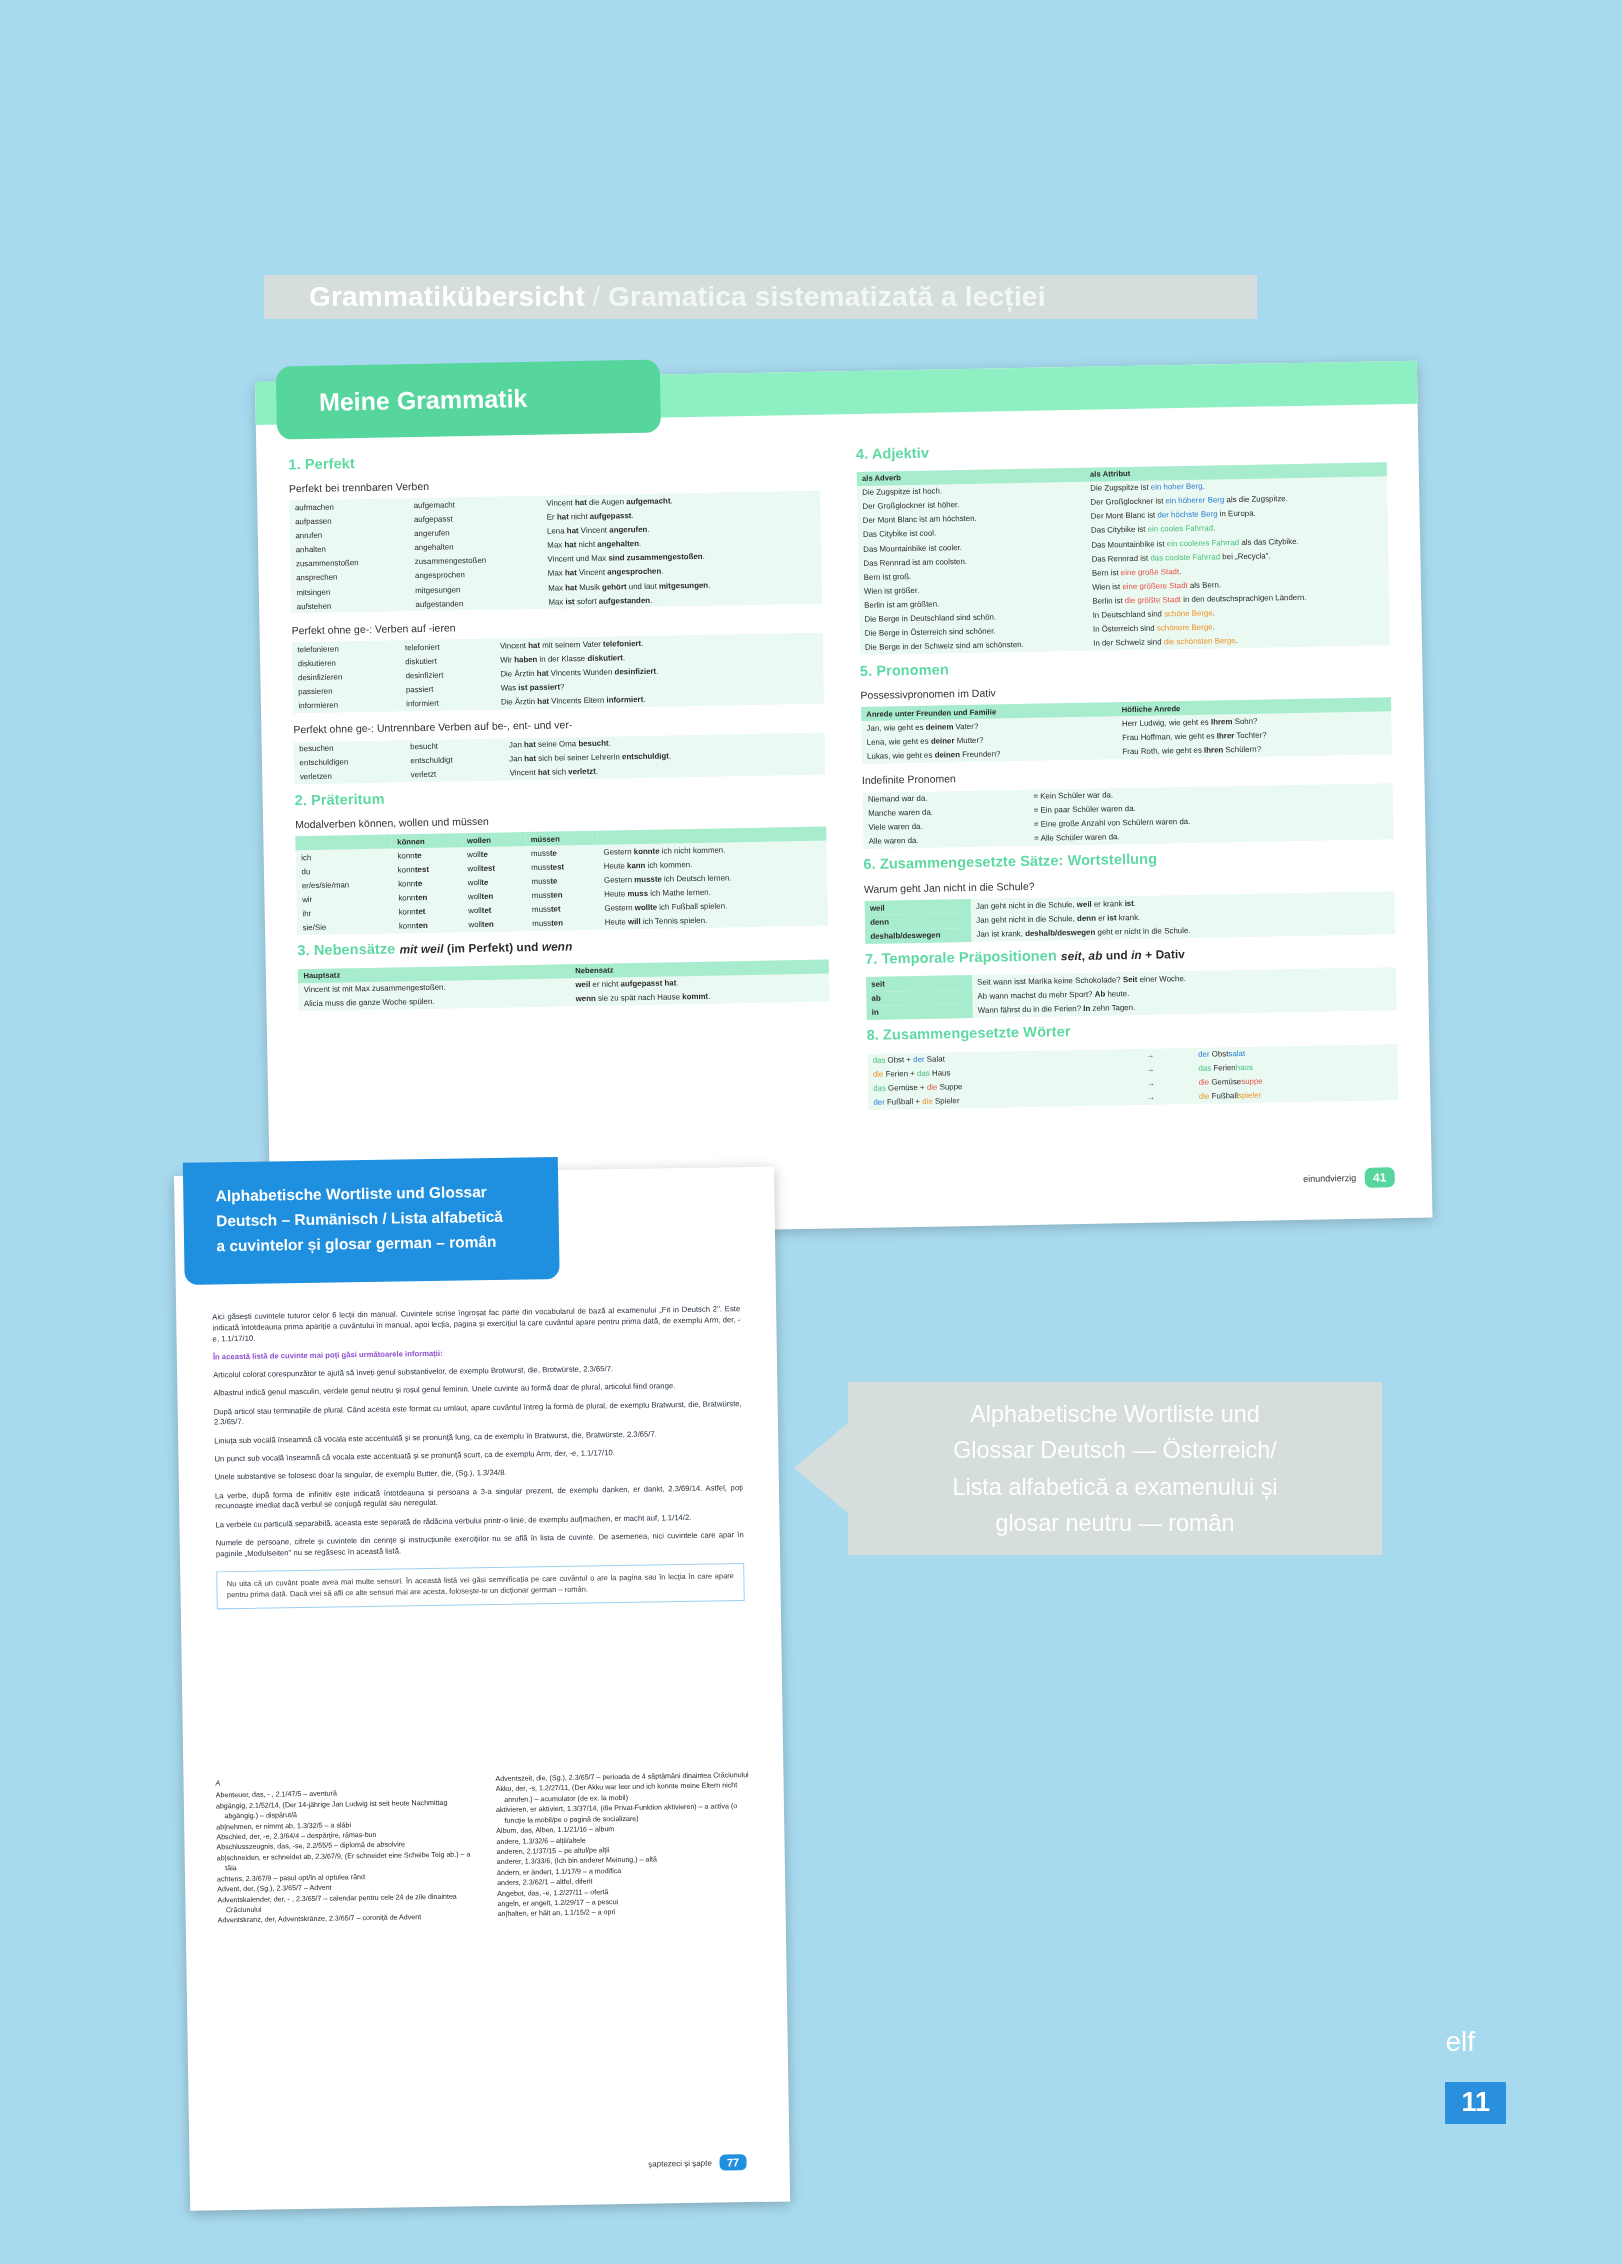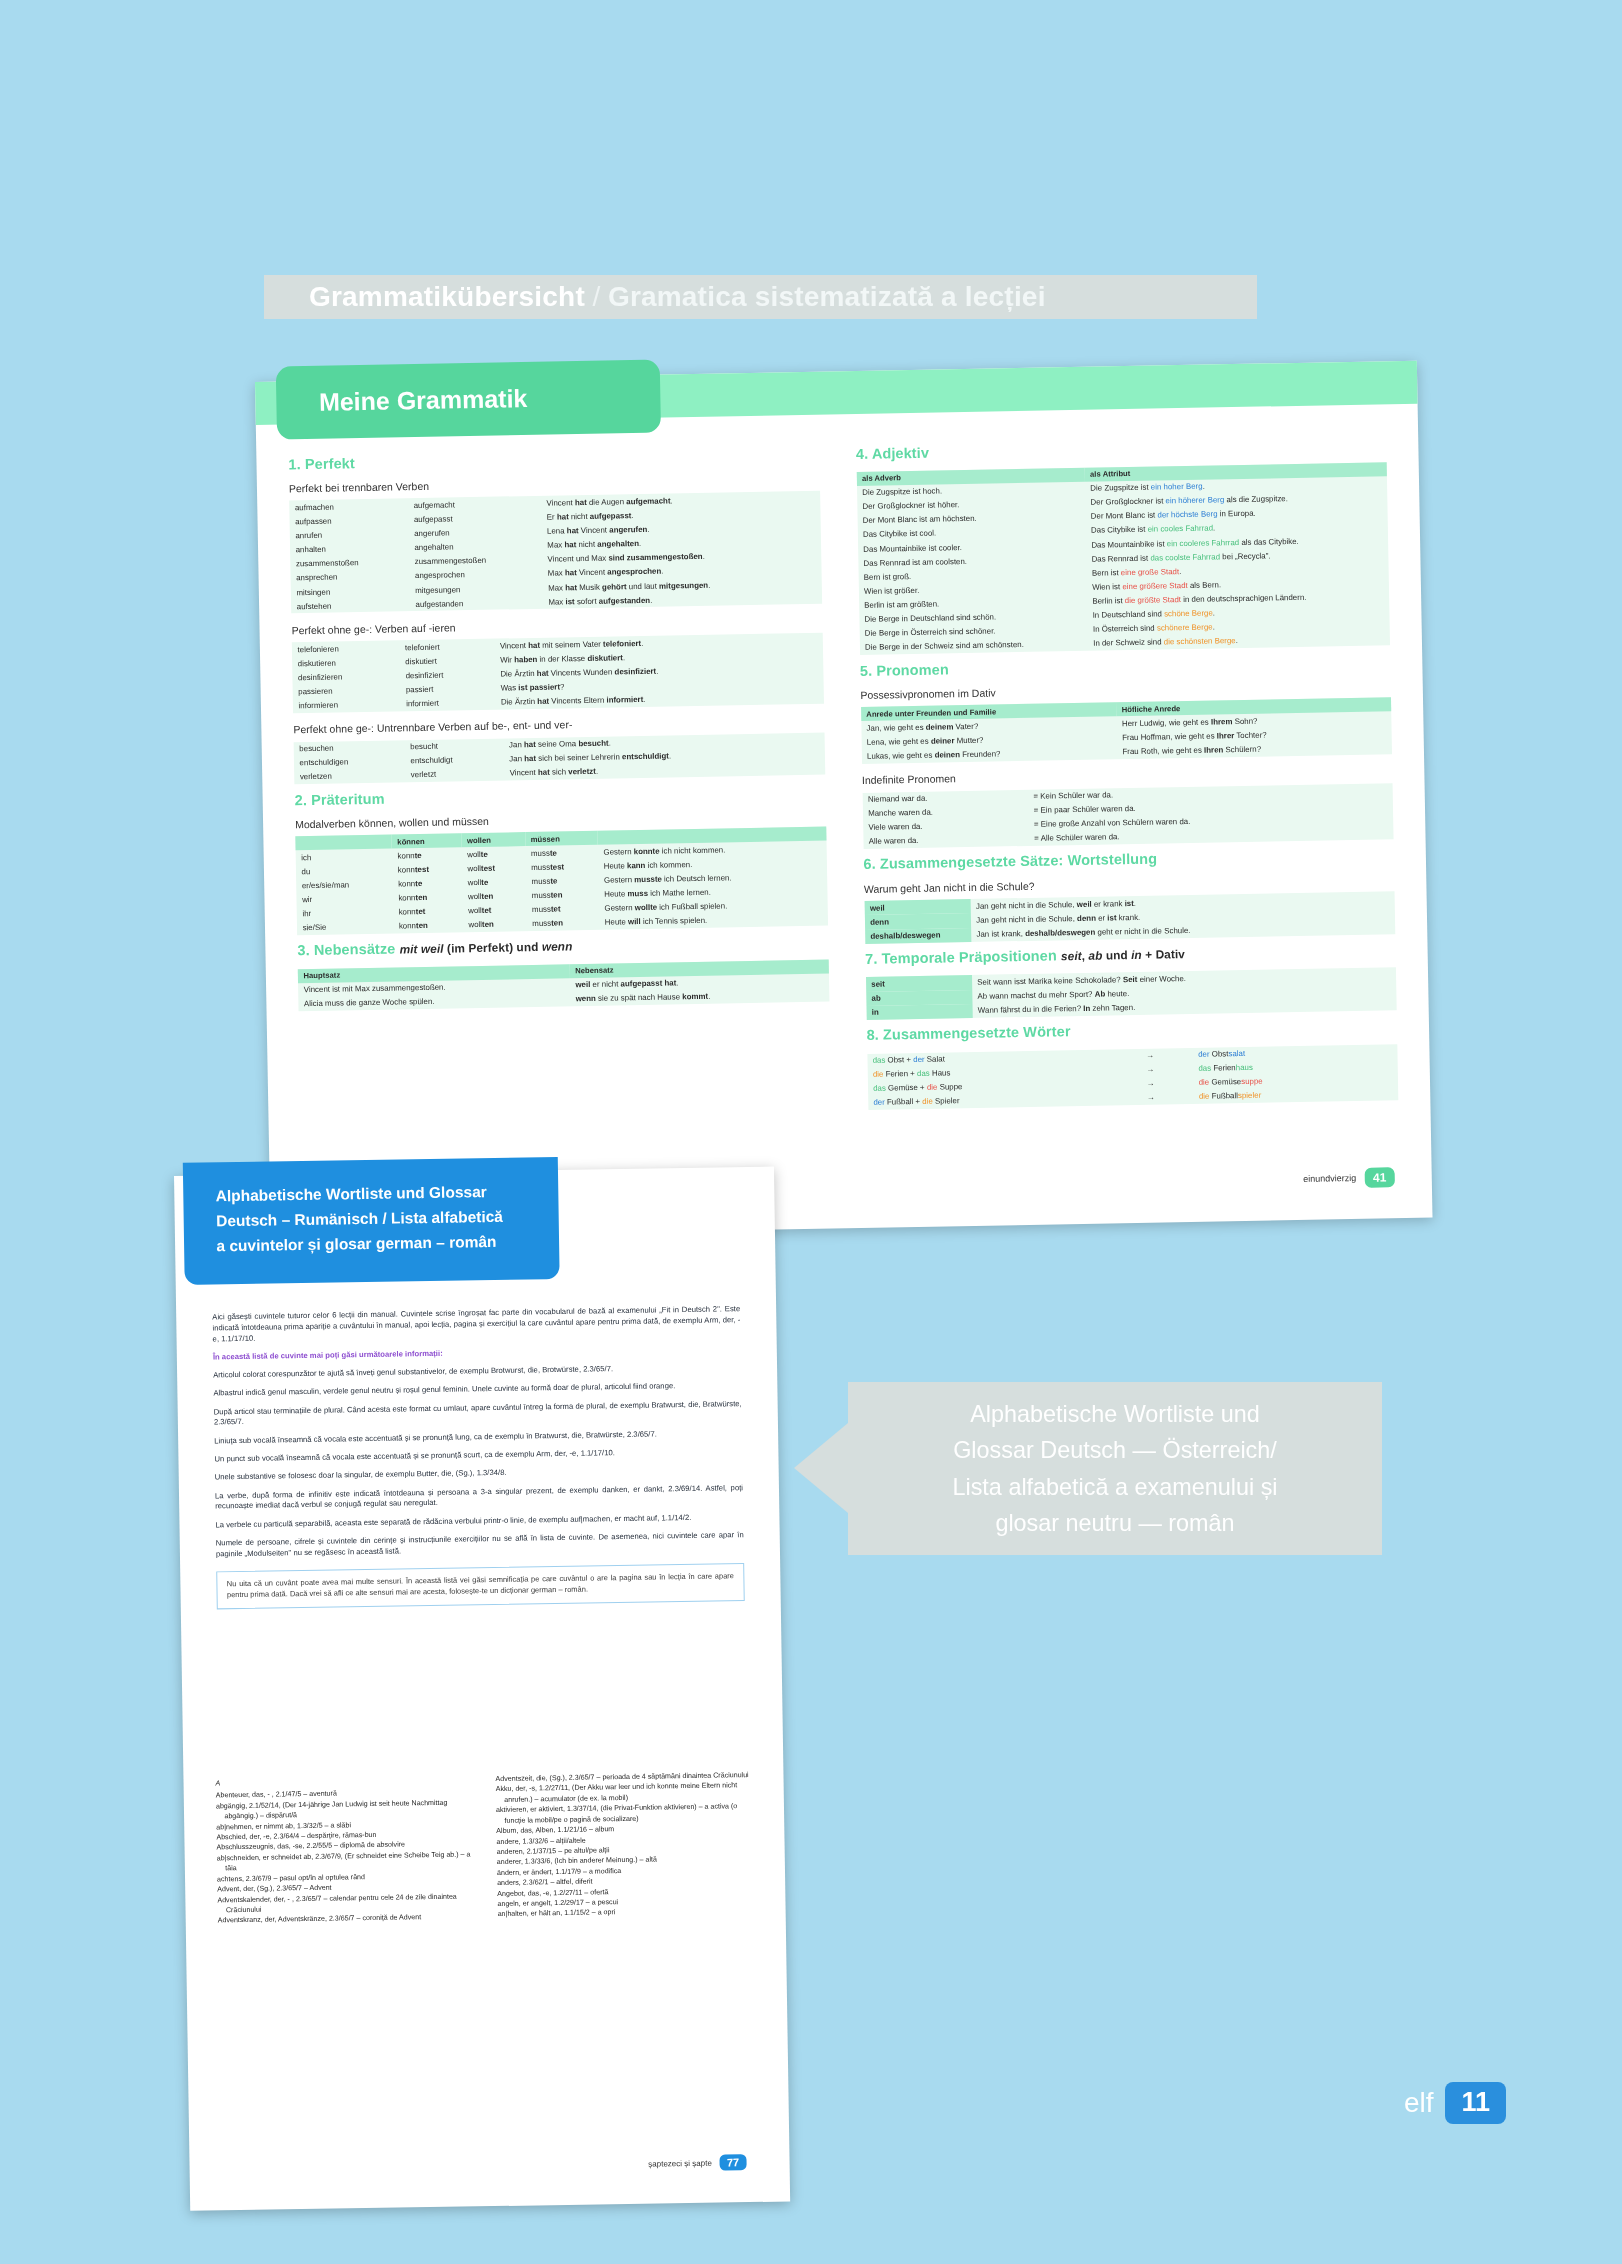--- a/index.html
+++ b/index.html
@@ -132,26 +132,26 @@
   }
   .caption-chip::before{
     content:""; position:absolute; left:-54px; top:41px;
     border-top:45px solid transparent; border-bottom:45px solid transparent;
     border-right:54px solid #d6dedd;
   }
 
   
   .elf-foot{
     position:absolute; right:117px; bottom:141px;
-    display:flex; align-items:center; gap:12px;
+    display:flex; align-items:flex-start; gap:24px;flex-direction:column;
   }
   .elf-foot .lbl{ font-size:28px; color:#ffffff; }
   .elf-foot .num{
     background:#2a8fdd; color:#fff; font-weight:bold; font-size:27px;
-    border-radius:8px; padding:5.6px 16px;
+    border-radius:1px; padding:5.6px 16px;
   }
 </style>
 </head>
 <body>
 
 <div class="top-banner">
   <span class="de">Grammatikübersicht</span>
   <span class="sep">/</span>
   <span class="ro">Gramatica sistematizată a lecției</span>
 </div>

